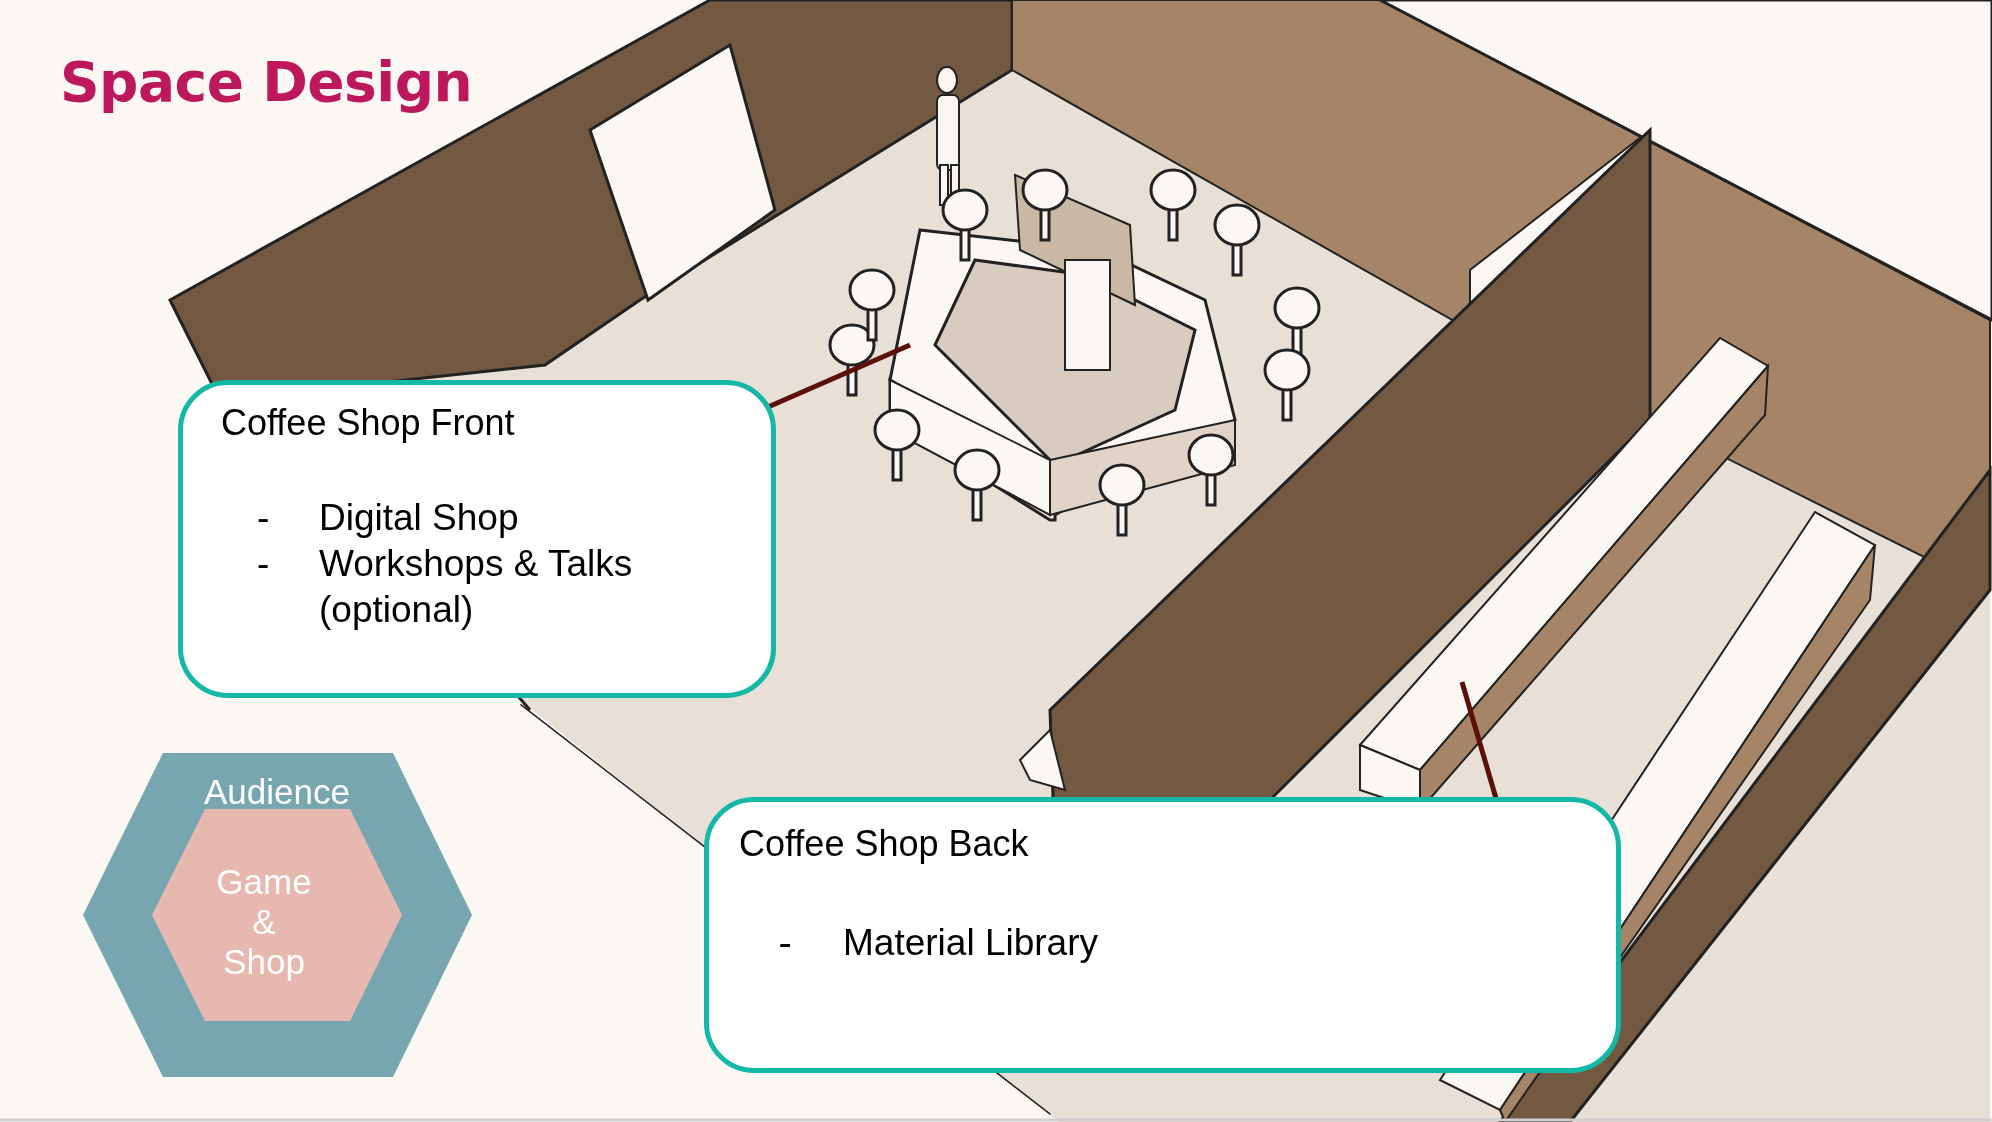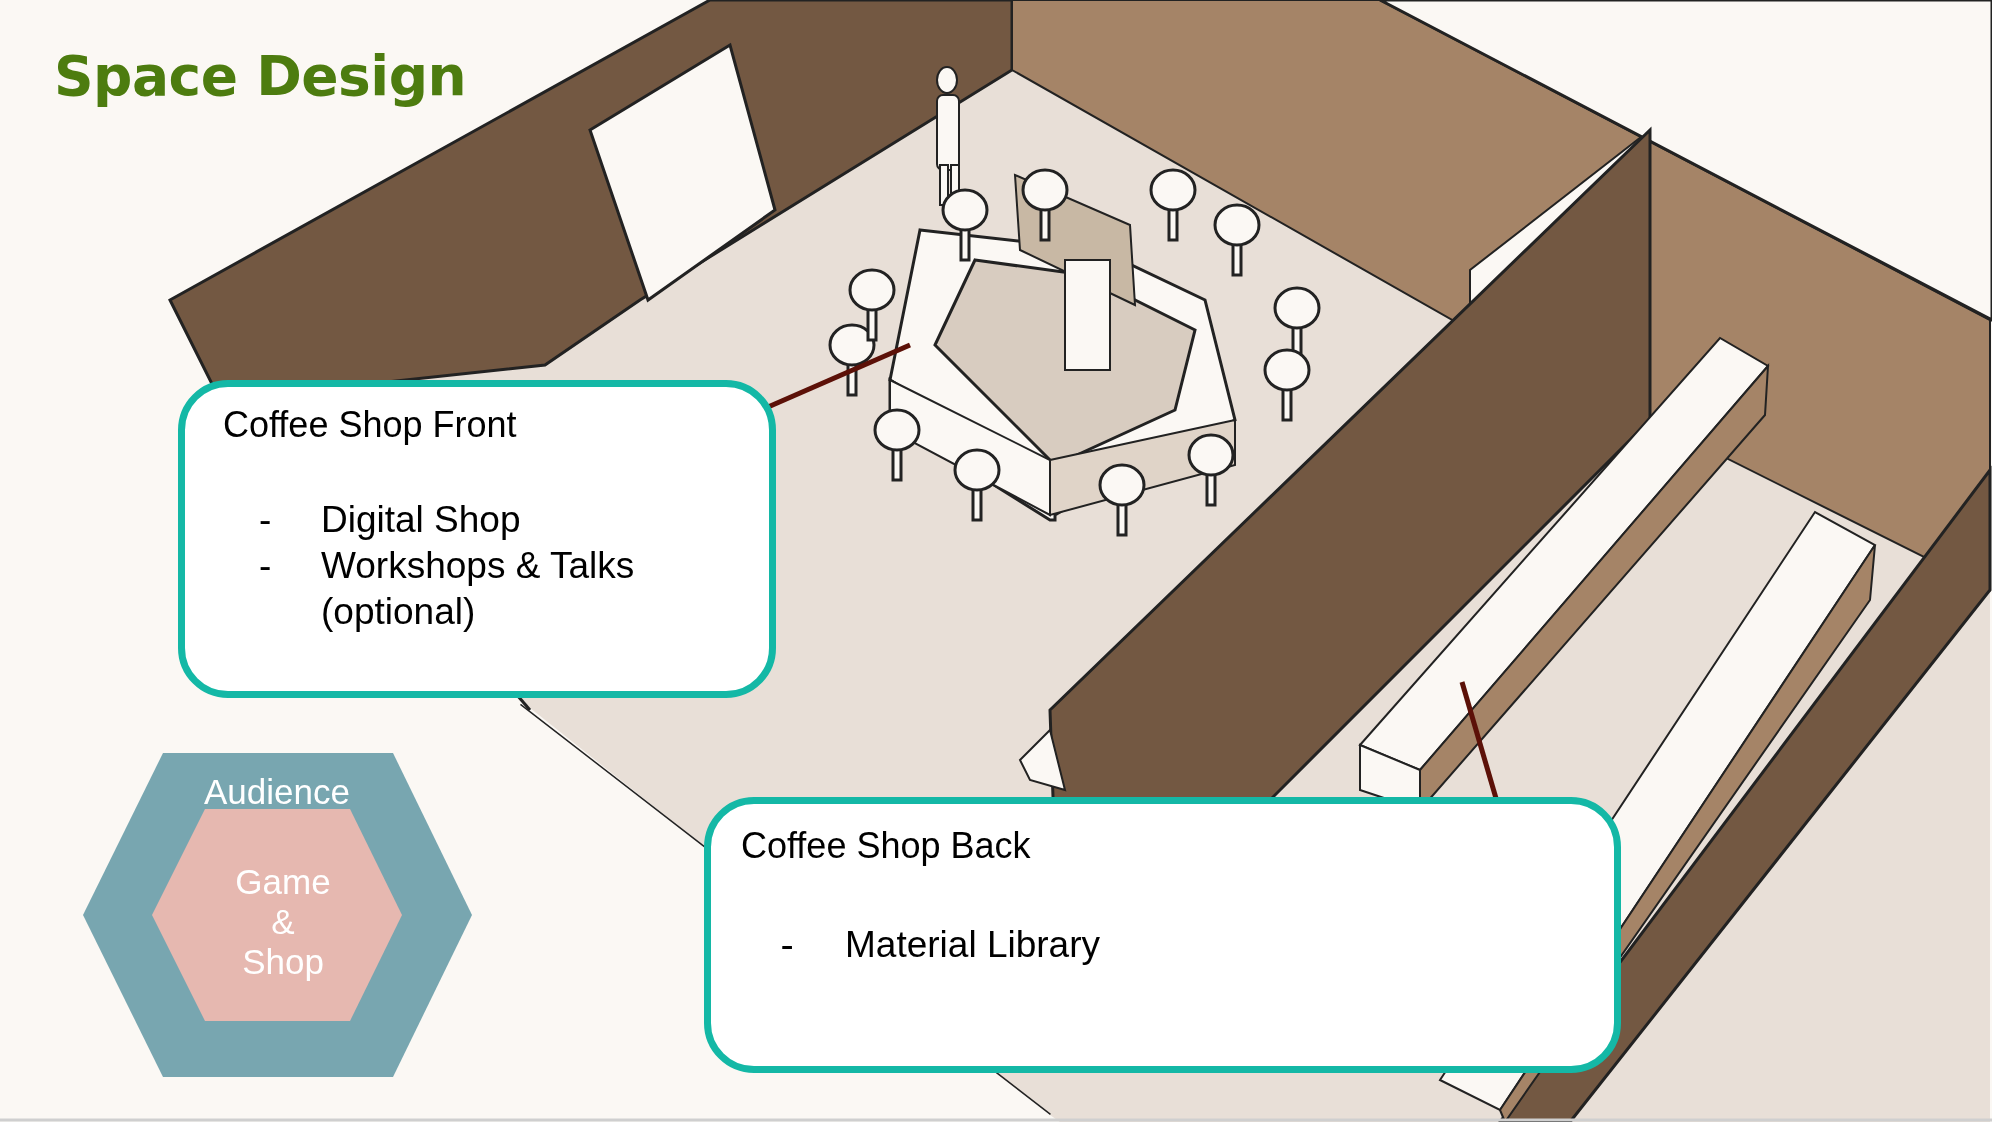--- a/index.html
+++ b/index.html
@@ -1,34 +1,34 @@
 <!DOCTYPE html>
 <html><head>
 <meta charset="utf-8">
 <style>
   html,body{margin:0;padding:0;}
   body{width:1992px;height:1122px;background:#fbf8f4;position:relative;overflow:hidden;font-family:"Liberation Sans",sans-serif;}
   #scene{position:absolute;left:0;top:0;width:1992px;height:1122px;}
-  .title{position:absolute;left:54px;top:42;margin:0;top:44px;font-family:"DejaVu Sans",sans-serif;font-weight:bold;font-size:55px;color:#4d7c0f;letter-spacing:-0.5px;}
-  .callout{position:absolute;background:#fff;border:7px solid #14b8a6;border-radius:50px;box-sizing:border-box;color:#000;}
+  .title{position:absolute;left:54px;top:42;margin:6px;top:44px;font-family:"DejaVu Sans",sans-serif;font-weight:bold;font-size:55px;color:#be185d;letter-spacing:-0.5px;}
+  .callout{position:absolute;background:#fff;border:5px solid #14b8a6;border-radius:50px;box-sizing:border-box;color:#000;}
   .callout .heading{font-size:36px;line-height:40px;}
   .callout ul{list-style:none;margin:0;padding:0;}
   .callout li{position:relative;font-size:37px;line-height:46px;padding-left:136px;}
   .callout li .dash{position:absolute;left:74px;top:0;}
   #front{left:178px;top:380px;width:598px;height:318px;padding:18px 0 0 38px;}
   #front ul{margin-top:52px;padding-left:0;}
   #front li{padding-left:98px;}
   #front li .dash{left:36px;}
   #back{left:704px;top:797px;width:917px;height:276px;padding:22px 0 0 30px;}
   #back ul{margin-top:56px;}
   #back li{padding-left:104px;}
   #back li .dash{left:40px;}
   .hex-label{position:absolute;color:#fff;font-size:35px;text-align:center;width:300px;}
   #hex-audience{left:127px;top:772px;}
-  #hex-inner{left:133px;top:862px;line-height:40px;}
+  #hex-inner{left:114px;top:862px;line-height:40px;}
 </style>
 </head>
 <body>
 
 <svg id="scene" viewBox="0 0 1992 1122" xmlns="http://www.w3.org/2000/svg">
 
   <polygon points="380,380 1010,60 1990,590 1990,1122 1050,1122 520,700" fill="#e8dfd7"></polygon>
 
   <line x1="175" y1="300" x2="530" y2="710" stroke="#222" stroke-width="3"></line>
   <line x1="520" y1="705" x2="1050" y2="1115" stroke="#222" stroke-width="3"></line>

